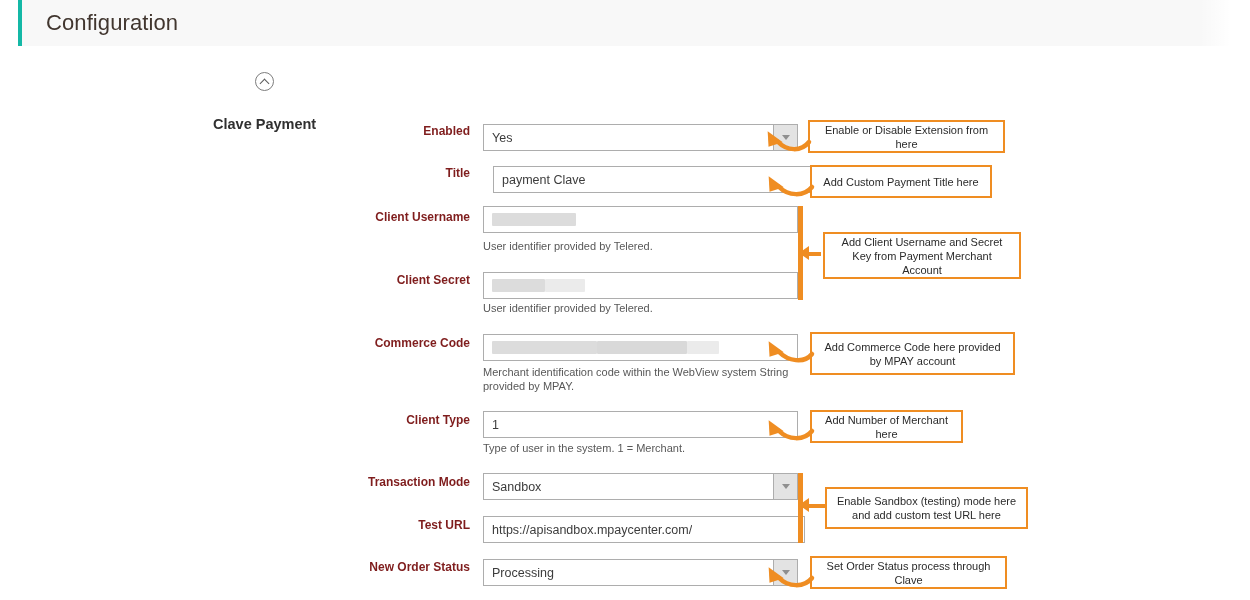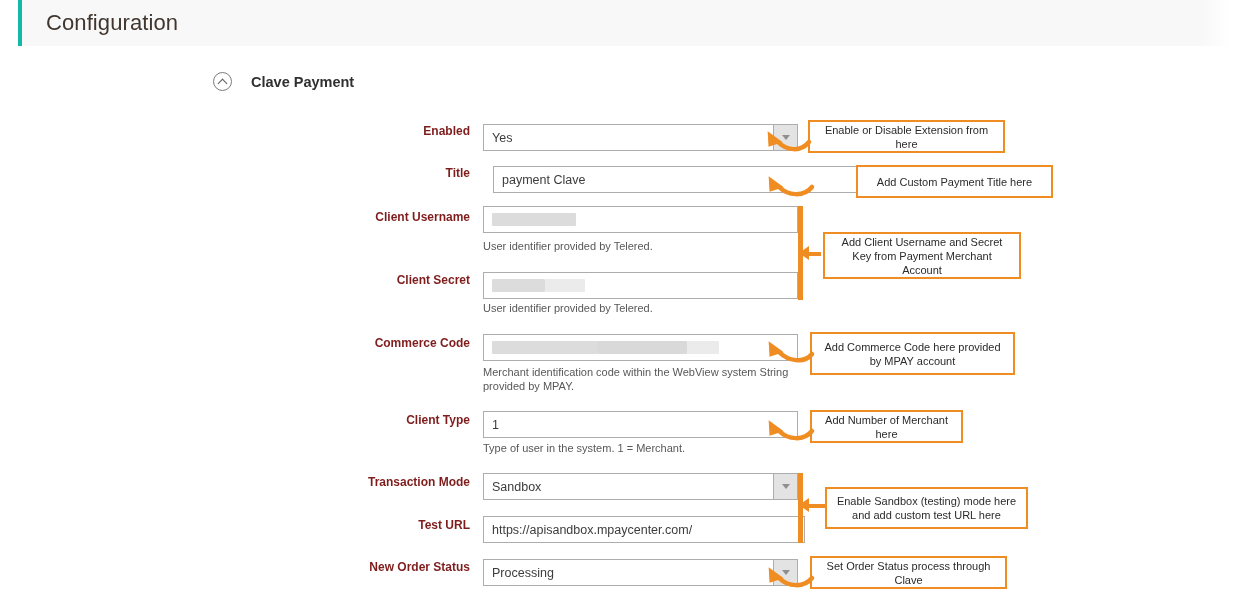--- a/index.html
+++ b/index.html
@@ -26,21 +26,21 @@
   .page-title{
     position:absolute;left:24px;top:10px;
     font-size:22px;font-weight:400;color:#41362f;
     letter-spacing:.1px;
     white-space:nowrap;
   }
 
   
   .section-head{
     position:absolute;left:213px;top:72px;
-    display:flex;align-items:center;gap:19px;
+    display:flex;align-items:center;gap:25px;flex-direction:column;
   }
   .collapse-icon{
     width:19px;height:19px;border-radius:50%;
     border:1.4px solid #7d7d7d;
     display:inline-block;position:relative;
     box-sizing:border-box;
   }
   .collapse-icon:before{
     content:"";position:absolute;left:4.6px;top:7.2px;
     width:6px;height:6px;
@@ -203,21 +203,21 @@
       </span>
   </div>
 </div>
 
 <div class="callout" style="left:808px;top:120px;width:197px;height:33px;">Enable or Disable Extension from here</div>
 <svg class="curvy" style="left:757px;top:120px;" width="58" height="38">
   <path d="M52,22 C44,32 30,31 21,22" stroke="#ef8d22" stroke-width="4.5" fill="none" stroke-linecap="round"></path>
   <path d="M13,10 L24,25 L9,25 Z" fill="#ef8d22" transform="rotate(-18 16,18)"></path>
 </svg>
 
-<div class="callout" style="left:856px;top:165px;width:197px;height:33px;">Add Custom Payment Title here</div>
+<div class="callout" style="left:810px;top:165px;width:182px;height:33px;">Add Custom Payment Title here</div>
 <svg class="curvy" style="left:758px;top:165px;" width="58" height="38">
   <path d="M54,22 C46,32 30,31 21,22" stroke="#ef8d22" stroke-width="4.5" fill="none" stroke-linecap="round"></path>
   <path d="M13,10 L24,25 L9,25 Z" fill="#ef8d22" transform="rotate(-18 16,18)"></path>
 </svg>
 
 <div class="bracket" style="left:798px;top:206px;height:94px;"></div>
 <div class="hbar" style="left:803px;top:252px;width:18px;"></div>
 <div class="arrow-left" style="left:799px;top:246px;"></div>
 <div class="callout" style="left:823px;top:232px;width:198px;height:47px;">Add Client Username and Secret Key from Payment Merchant Account</div>
 

